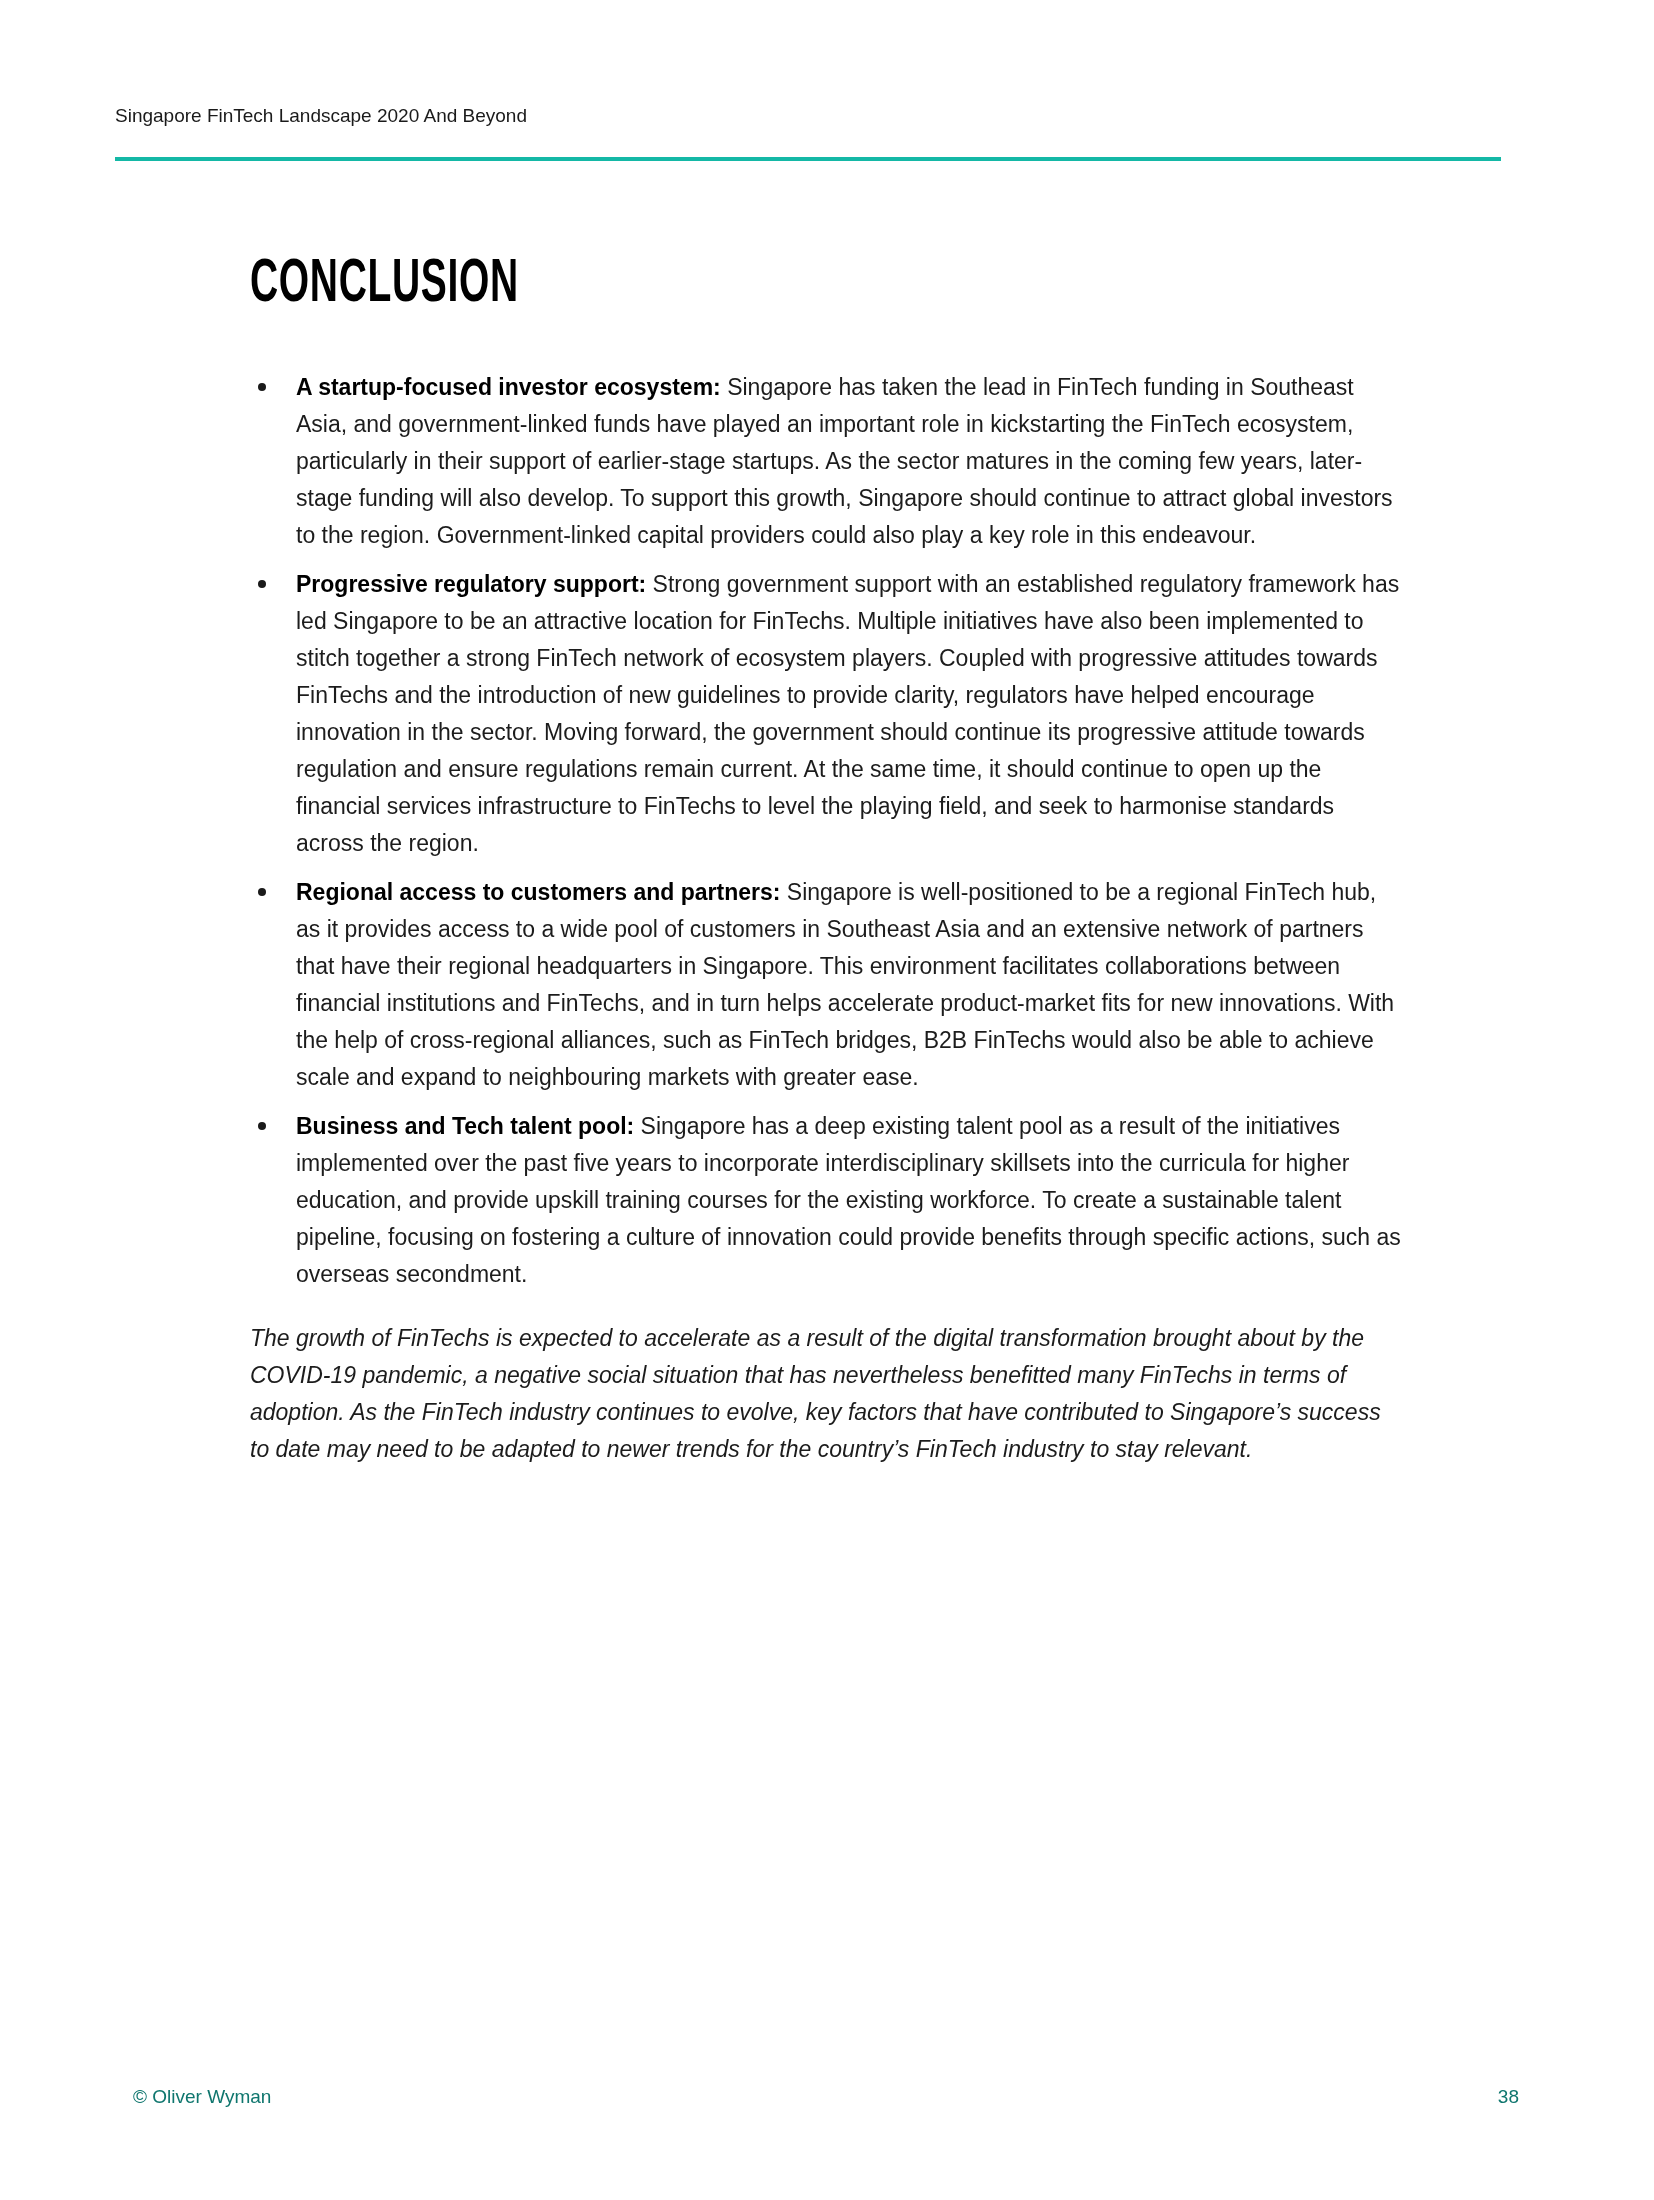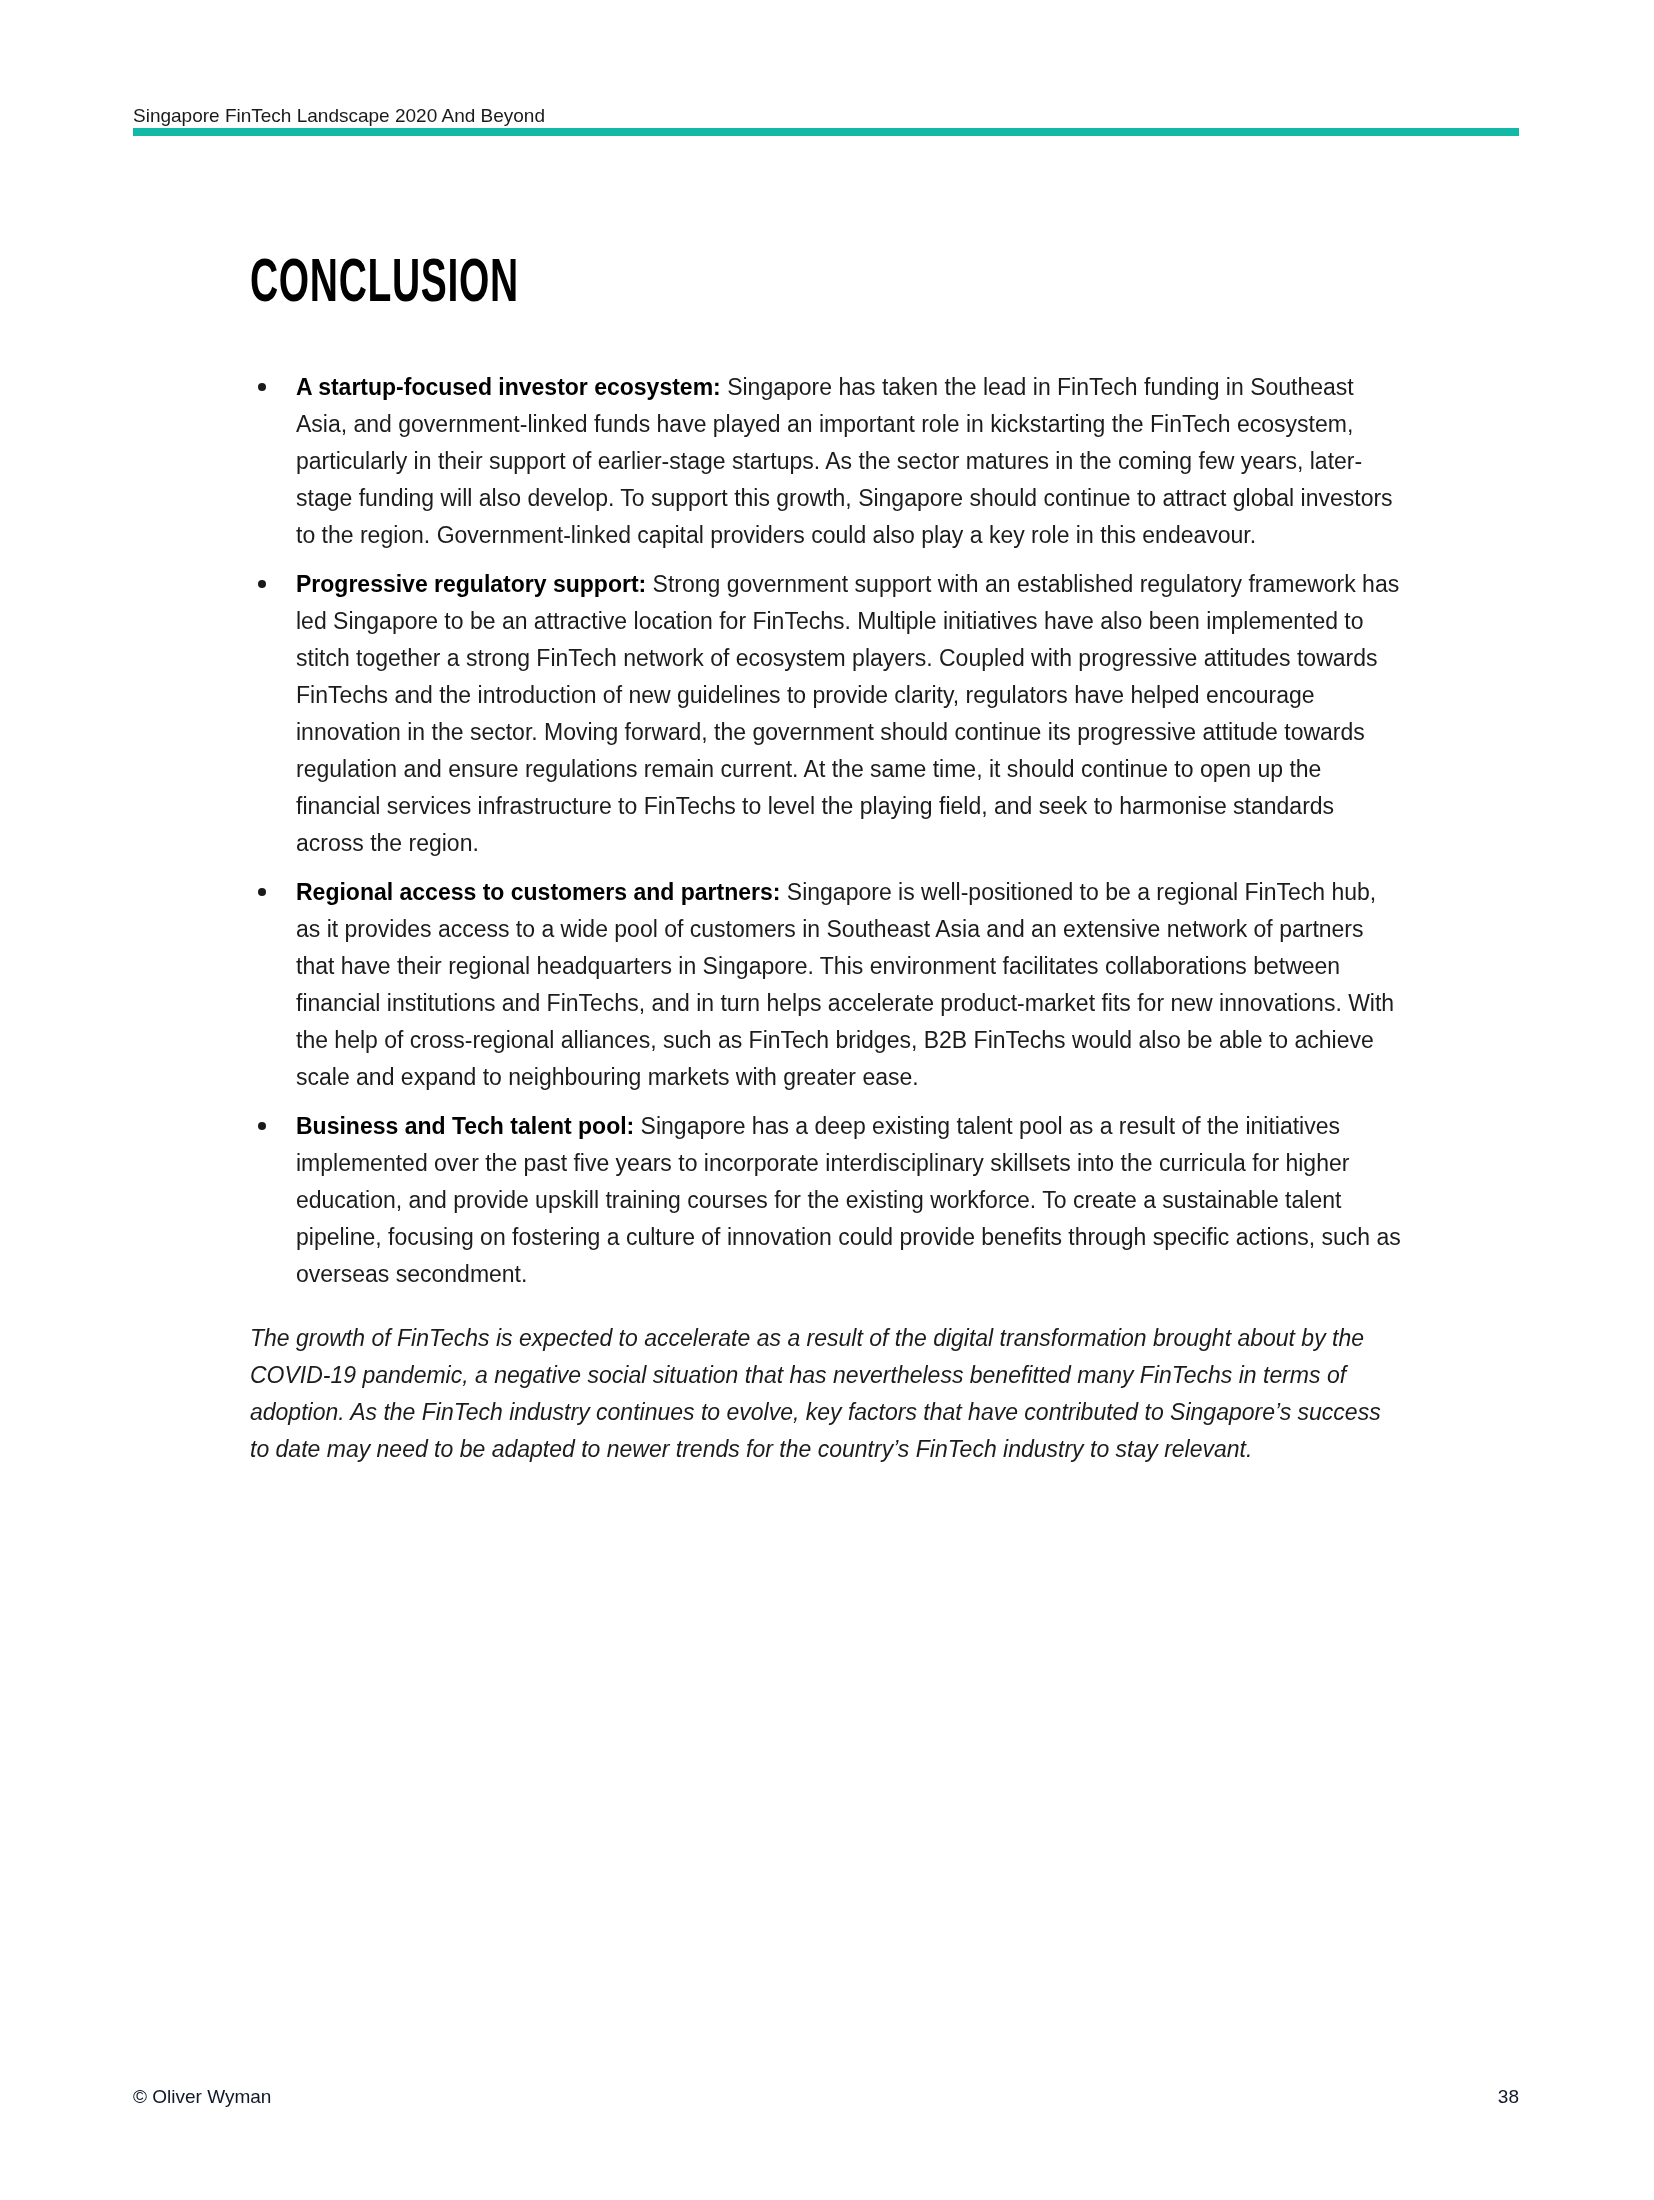--- a/index.html
+++ b/index.html
@@ -9,25 +9,25 @@
     width: 1654px;
     height: 2200px;
     background: #ffffff;
     font-family: "Liberation Sans", sans-serif;
     color: #1a1a1a;
     overflow: hidden;
   }
   
   .running-header {
     position: absolute;
-    left: 133px;
+    left: 115px;
     top: 104px;
     width: 1386px;
-    border-bottom: 8px solid #14b8a6;
-    padding-bottom: 0;
+    border-bottom: 4px solid #14b8a6;
+    padding-bottom: 29px;
   }
   .running-header-title {
     font-size: 19px;
     line-height: 24px;
     color: #1a1a1a;
   }
   
   .content {
     position: absolute;
     left: 250px;
@@ -76,21 +76,21 @@
   
   .page-footer {
     position: absolute;
     left: 133px;
     top: 2086px;
     width: 1386px;
     display: flex;
     justify-content: space-between;
     align-items: baseline;
     font-size: 19px;
-    color: #0f172a;
+    color: #0f766e;
   }
 </style>
 </head>
 <body>
 
 <div class="page">
 
   <div class="running-header">
     <div class="running-header-title">Singapore FinTech Landscape 2020 And Beyond</div>
   </div>

